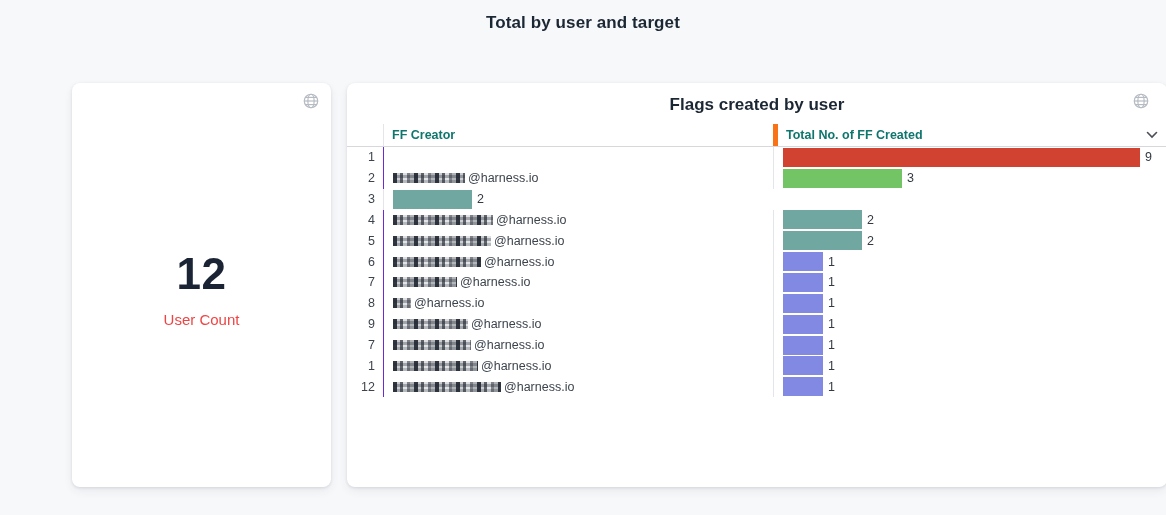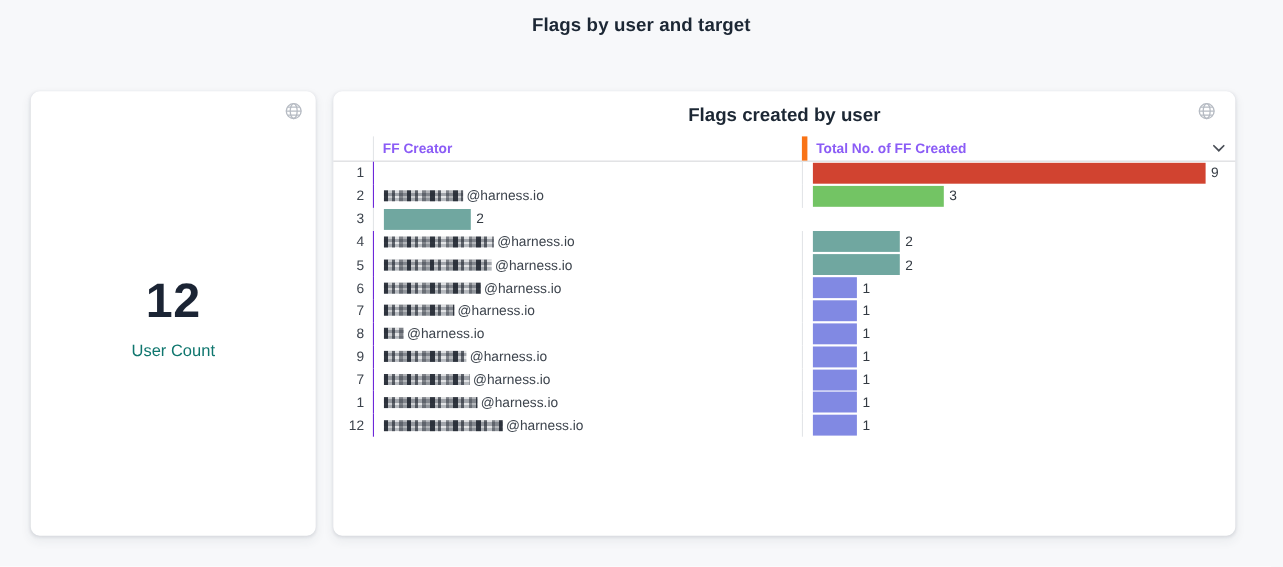--- a/index.html
+++ b/index.html
@@ -12,46 +12,47 @@
     color:#1e2a38;
   }
   .page-title {
     position:absolute; top:13px; left:0; width:100%;
     text-align:center; font-size:17px; font-weight:bold; color:#1c2734;
     letter-spacing:.1px;
   }
   .card {
     position:absolute; top:83px; background:#ffffff; border-radius:8px;
     box-shadow:0 1px 3px rgba(40,50,70,.12), 0 4px 10px rgba(40,50,70,.07);
+    margin-left:44px;
   }
   .card-left  { left:28px;  width:259px; height:404px; }
   .card-right { left:303px; width:820px; height:404px; }
   .globe-btn {
     position:absolute; top:9px; width:18px; height:18px; cursor:pointer;
     display:flex; align-items:center; justify-content:center;
   }
   .card-left  .globe-btn { right:11px; }
   .card-right .globe-btn { right:17px; }
   
   .kpi-wrap {
     height:100%; display:flex; flex-direction:column;
     align-items:center; justify-content:center; padding-top:6px;
   }
   .kpi-value { font-size:44px; font-weight:bold; color:#1b2434; letter-spacing:.5px; }
-  .kpi-label { margin-top:12px; font-size:15px; color:#0f766e; }
+  .kpi-label { margin-top:12px; font-size:15px; color:#ef4444; }
   
   .chart-title {
     position:absolute; top:12px; left:0; width:100%; text-align:center;
     font-size:17px; font-weight:bold; color:#1c2734;
   }
   .table { position:absolute; top:41px; left:0; width:100%; }
   .thead {
     display:flex; height:23px; 
     border-bottom:1px solid #d6d8db;
-    font-size:12.5px; font-weight:bold; color:#8b5cf6;
+    font-size:12.5px; font-weight:bold; color:#0f766e;
   }
   .th-num { width:36px; height:100%; }
   .th-creator {
     width:390px; height:100%; border-left:1px solid #e3e5e8;
     display:flex; align-items:center; padding-left:8px; cursor:pointer;
   }
   .th-total {
     flex:1; height:100%; border-left:5px solid #f97316;
     display:flex; align-items:center; padding-left:8px; padding-right:9px; cursor:pointer;
   }
@@ -81,21 +82,21 @@
         rgba(32,38,48,.70) 7px 10px, rgba(32,38,48,.08) 10px 14px,
         rgba(32,38,48,.55) 14px 17px, rgba(32,38,48,.30) 17px 21px),
       repeating-linear-gradient(0deg,
         rgba(120,128,138,.45) 0 3px, rgba(220,223,227,.35) 3px 5px,
         rgba(90,97,108,.5) 5px 8px, rgba(200,204,209,.3) 8px 10px);
   }
 </style>
 </head>
 <body>
 
-<div class="page-title">Flags by user and target</div>
+<div class="page-title">Total by user and target</div>
 
 <section class="card card-left">
   <span class="globe-btn">
     <svg width="18" height="18" viewBox="0 0 24 24" fill="none" stroke="#b6bbc3" stroke-width="1.6">
       <circle cx="12" cy="12" r="9"></circle>
       <ellipse cx="12" cy="12" rx="4.2" ry="9"></ellipse>
       <path d="M3 12h18"></path>
         <path d="M4.5 7.2h15"></path>
         <path d="M4.5 16.8h15"></path>
     </svg>

